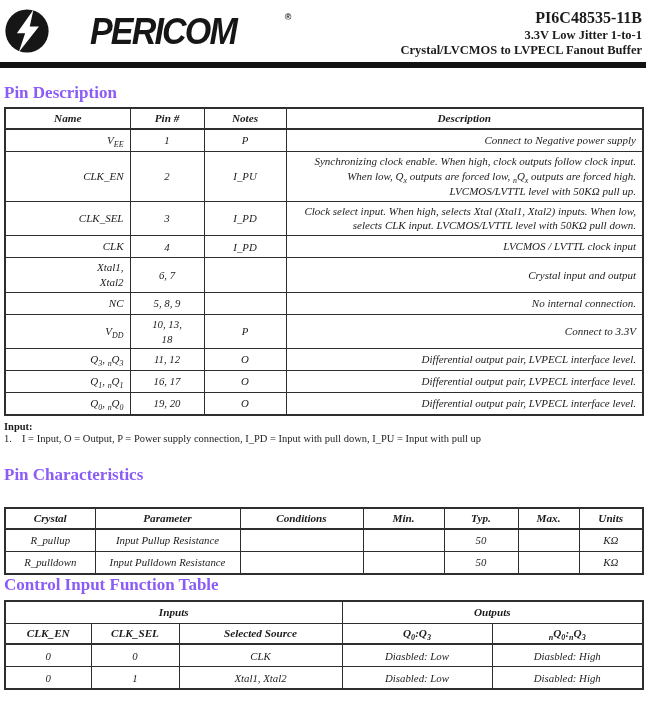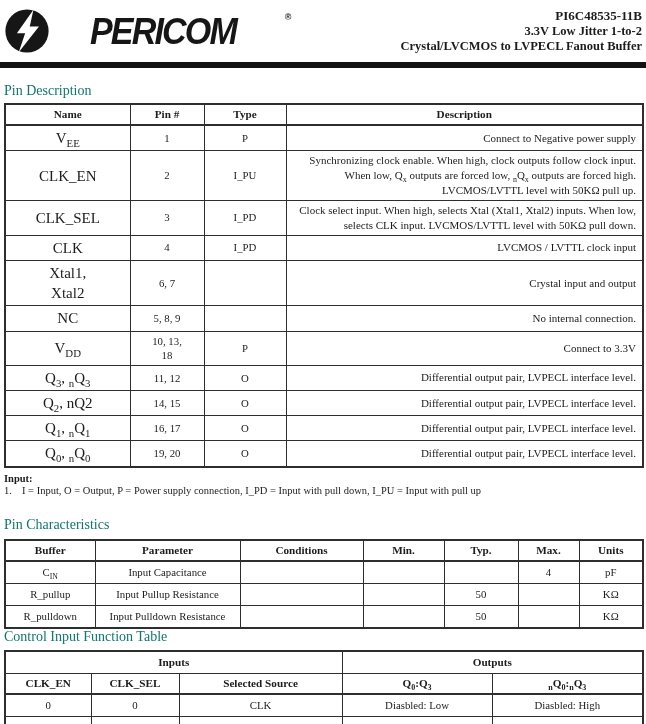--- a/index.html
+++ b/index.html
@@ -17,42 +17,42 @@
   .logo{display:flex;align-items:center;margin-top:2px;gap:38px;}
   .logo svg{width:46px;height:46px;display:block;}
   .logo-text{
     font-family:"Liberation Sans",sans-serif;
     font-weight:bold;font-style:italic;
     font-size:37px;letter-spacing:-2px;color:#161616;
     line-height:1;margin-left:2px;transform:scaleX(.92);transform-origin:left center;
   }
   .logo-reg{font-family:"Liberation Sans",sans-serif;font-size:9px;font-weight:bold;vertical-align:top;line-height:1;position:relative;top:-14px;left:-2px;}
   .part-info{text-align:right;font-weight:bold;line-height:1.22;padding-top:2px;}
-  .part-number{font-size:13px;}
+  .part-number{font-size:16px;}
   .part-sub{font-size:12.5px;}
   .rule{height:6px;background:#121212;margin:4px -4px 0 -4px;}
 
   
-  h2{font-size:14px;font-weight:normal;margin:0;color:#0f766e;}
+  h2{font-size:17px;font-weight:bold;margin:0;color:#8b5cf6;}
   .h-pin-desc{margin-top:15px;margin-bottom:4px;}
-  .h-pin-char{margin-top:21px;margin-bottom:6px;}
+  .h-pin-char{margin-top:21px;margin-bottom:22px;}
   .h-control{margin-bottom:5px;}
 
   
-  table{border-collapse:collapse;table-layout:fixed;width:638px;}
+  table{border-collapse:collapse;table-layout:fixed;width:638px;font-style:italic;}
   table,th,td{border:1px solid #2e2e2e;}
   table{border-width:2px;}
   thead tr:last-child th{border-bottom-width:2px;}
   th,td{padding:2px 6px;font-size:10.8px;line-height:1.35;overflow:hidden;}
   th{font-weight:bold;text-align:center;font-size:11.2px;}
   sub{font-size:72%;line-height:0;}
 
   
   .t-pin td{height:17px;}
-  .t-pin .c-name{text-align:center;font-size:15px;}
+  .t-pin .c-name{text-align:right;font-size:11px;}
   .t-pin .c-pin,.t-pin .c-type{text-align:center;}
   .t-pin .c-desc{text-align:right;font-size:11px;}
   .pre{white-space:pre-line;}
 
   
   .notes{margin-top:5px;}
   .notes-title{font-weight:bold;font-size:10.5px;}
   .note-line{display:flex;font-size:10.5px;margin-top:1px;}
   .note-num{width:18px;flex:none;}
 
@@ -70,39 +70,39 @@
     <div class="logo">
       <svg viewBox="0 0 100 100" aria-hidden="true">
         <circle cx="50" cy="50" r="47" fill="#161616"></circle>
         <path d="M64 4 L28 55 L46 55 L32 96 L76 40 L56 40 Z" fill="#ffffff"></path>
       </svg>
       <span class="logo-text">PERICOM</span>
       <span class="logo-reg">®</span>
     </div>
     <div class="part-info">
       <div class="part-number">PI6C48535-11B</div>
-      <div class="part-sub">3.3V Low Jitter 1-to-2</div>
+      <div class="part-sub">3.3V Low Jitter 1-to-1</div>
       <div class="part-sub">Crystal/LVCMOS to LVPECL Fanout Buffer</div>
     </div>
   </div>
   <div class="rule"></div>
 
   <h2 class="h-pin-desc">Pin Description</h2>
   <table class="t-pin">
     <colgroup>
         <col style="width:125px">
         <col style="width:74px">
         <col style="width:82px">
         <col style="width:357px">
       </colgroup>
     <thead>
       <tr>
         <th>Name</th>
         <th>Pin #</th>
-        <th>Type</th>
+        <th>Notes</th>
         <th>Description</th>
       </tr>
     </thead>
     <tbody>
       <tr>
         <td class="c-name">V<sub>EE</sub></td>
         <td class="c-pin">1</td>
         <td class="c-type">P</td>
         <td class="c-desc">Connect to Negative power supply</td>
       </tr>
@@ -138,26 +138,20 @@
       </tr>
       <tr>
         <td class="c-name">V<sub>DD</sub></td>
         <td class="c-pin pre">10, 13,<br>18</td>
         <td class="c-type">P</td>
         <td class="c-desc">Connect to 3.3V</td>
       </tr>
       <tr>
         <td class="c-name">Q<sub>3</sub>, <sub>n</sub>Q<sub>3</sub></td>
         <td class="c-pin">11, 12</td>
-        <td class="c-type">O</td>
-        <td class="c-desc">Differential output pair, LVPECL interface level.</td>
-      </tr>
-      <tr>
-        <td class="c-name">Q<sub>2</sub>, nQ2</td>
-        <td class="c-pin">14, 15</td>
         <td class="c-type">O</td>
         <td class="c-desc">Differential output pair, LVPECL interface level.</td>
       </tr>
       <tr>
         <td class="c-name">Q<sub>1</sub>, <sub>n</sub>Q<sub>1</sub></td>
         <td class="c-pin">16, 17</td>
         <td class="c-type">O</td>
         <td class="c-desc">Differential output pair, LVPECL interface level.</td>
       </tr>
       <tr>
@@ -183,39 +177,30 @@
         <col style="width:90px">
         <col style="width:145px">
         <col style="width:123px">
         <col style="width:81px">
         <col style="width:74px">
         <col style="width:61px">
         <col style="width:64px">
       </colgroup>
     <thead>
       <tr>
-        <th>Buffer</th>
+        <th>Crystal</th>
         <th>Parameter</th>
         <th>Conditions</th>
         <th>Min.</th>
         <th>Typ.</th>
         <th>Max.</th>
         <th>Units</th>
       </tr>
     </thead>
     <tbody>
-      <tr>
-        <td>C<sub>IN</sub></td>
-        <td>Input Capacitance</td>
-        <td></td>
-        <td></td>
-        <td></td>
-        <td>4</td>
-        <td>pF</td>
-      </tr>
       <tr>
         <td>R_pullup</td>
         <td>Input Pullup Resistance</td>
         <td></td>
         <td></td>
         <td>50</td>
         <td></td>
         <td>KΩ</td>
       </tr>
       <tr>

